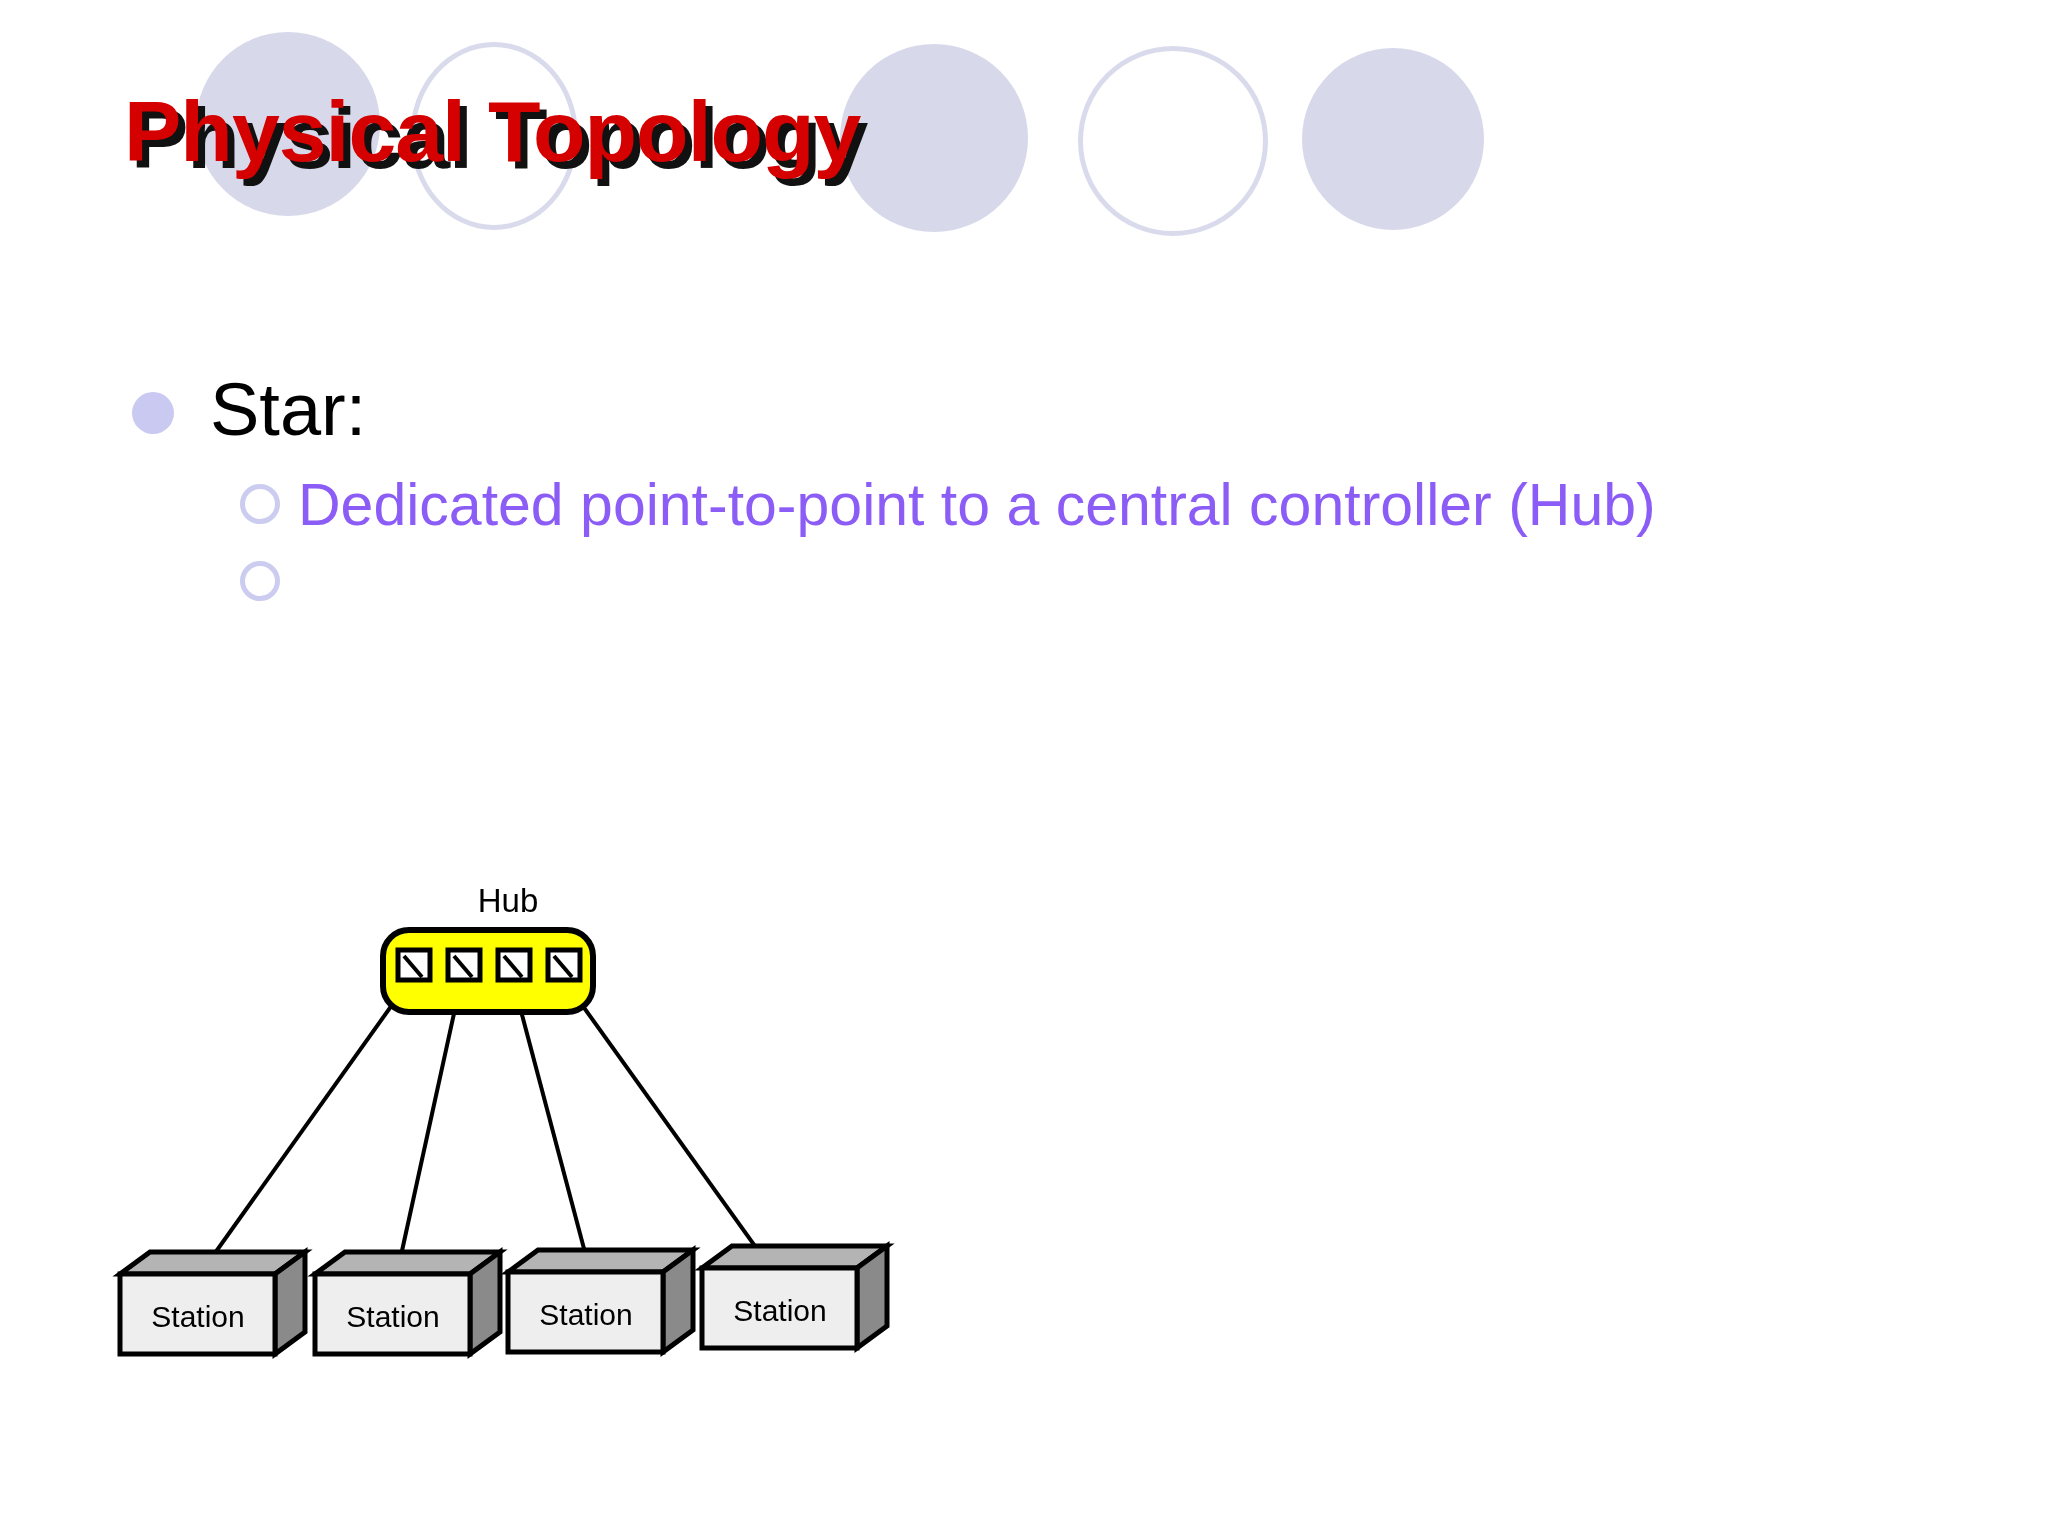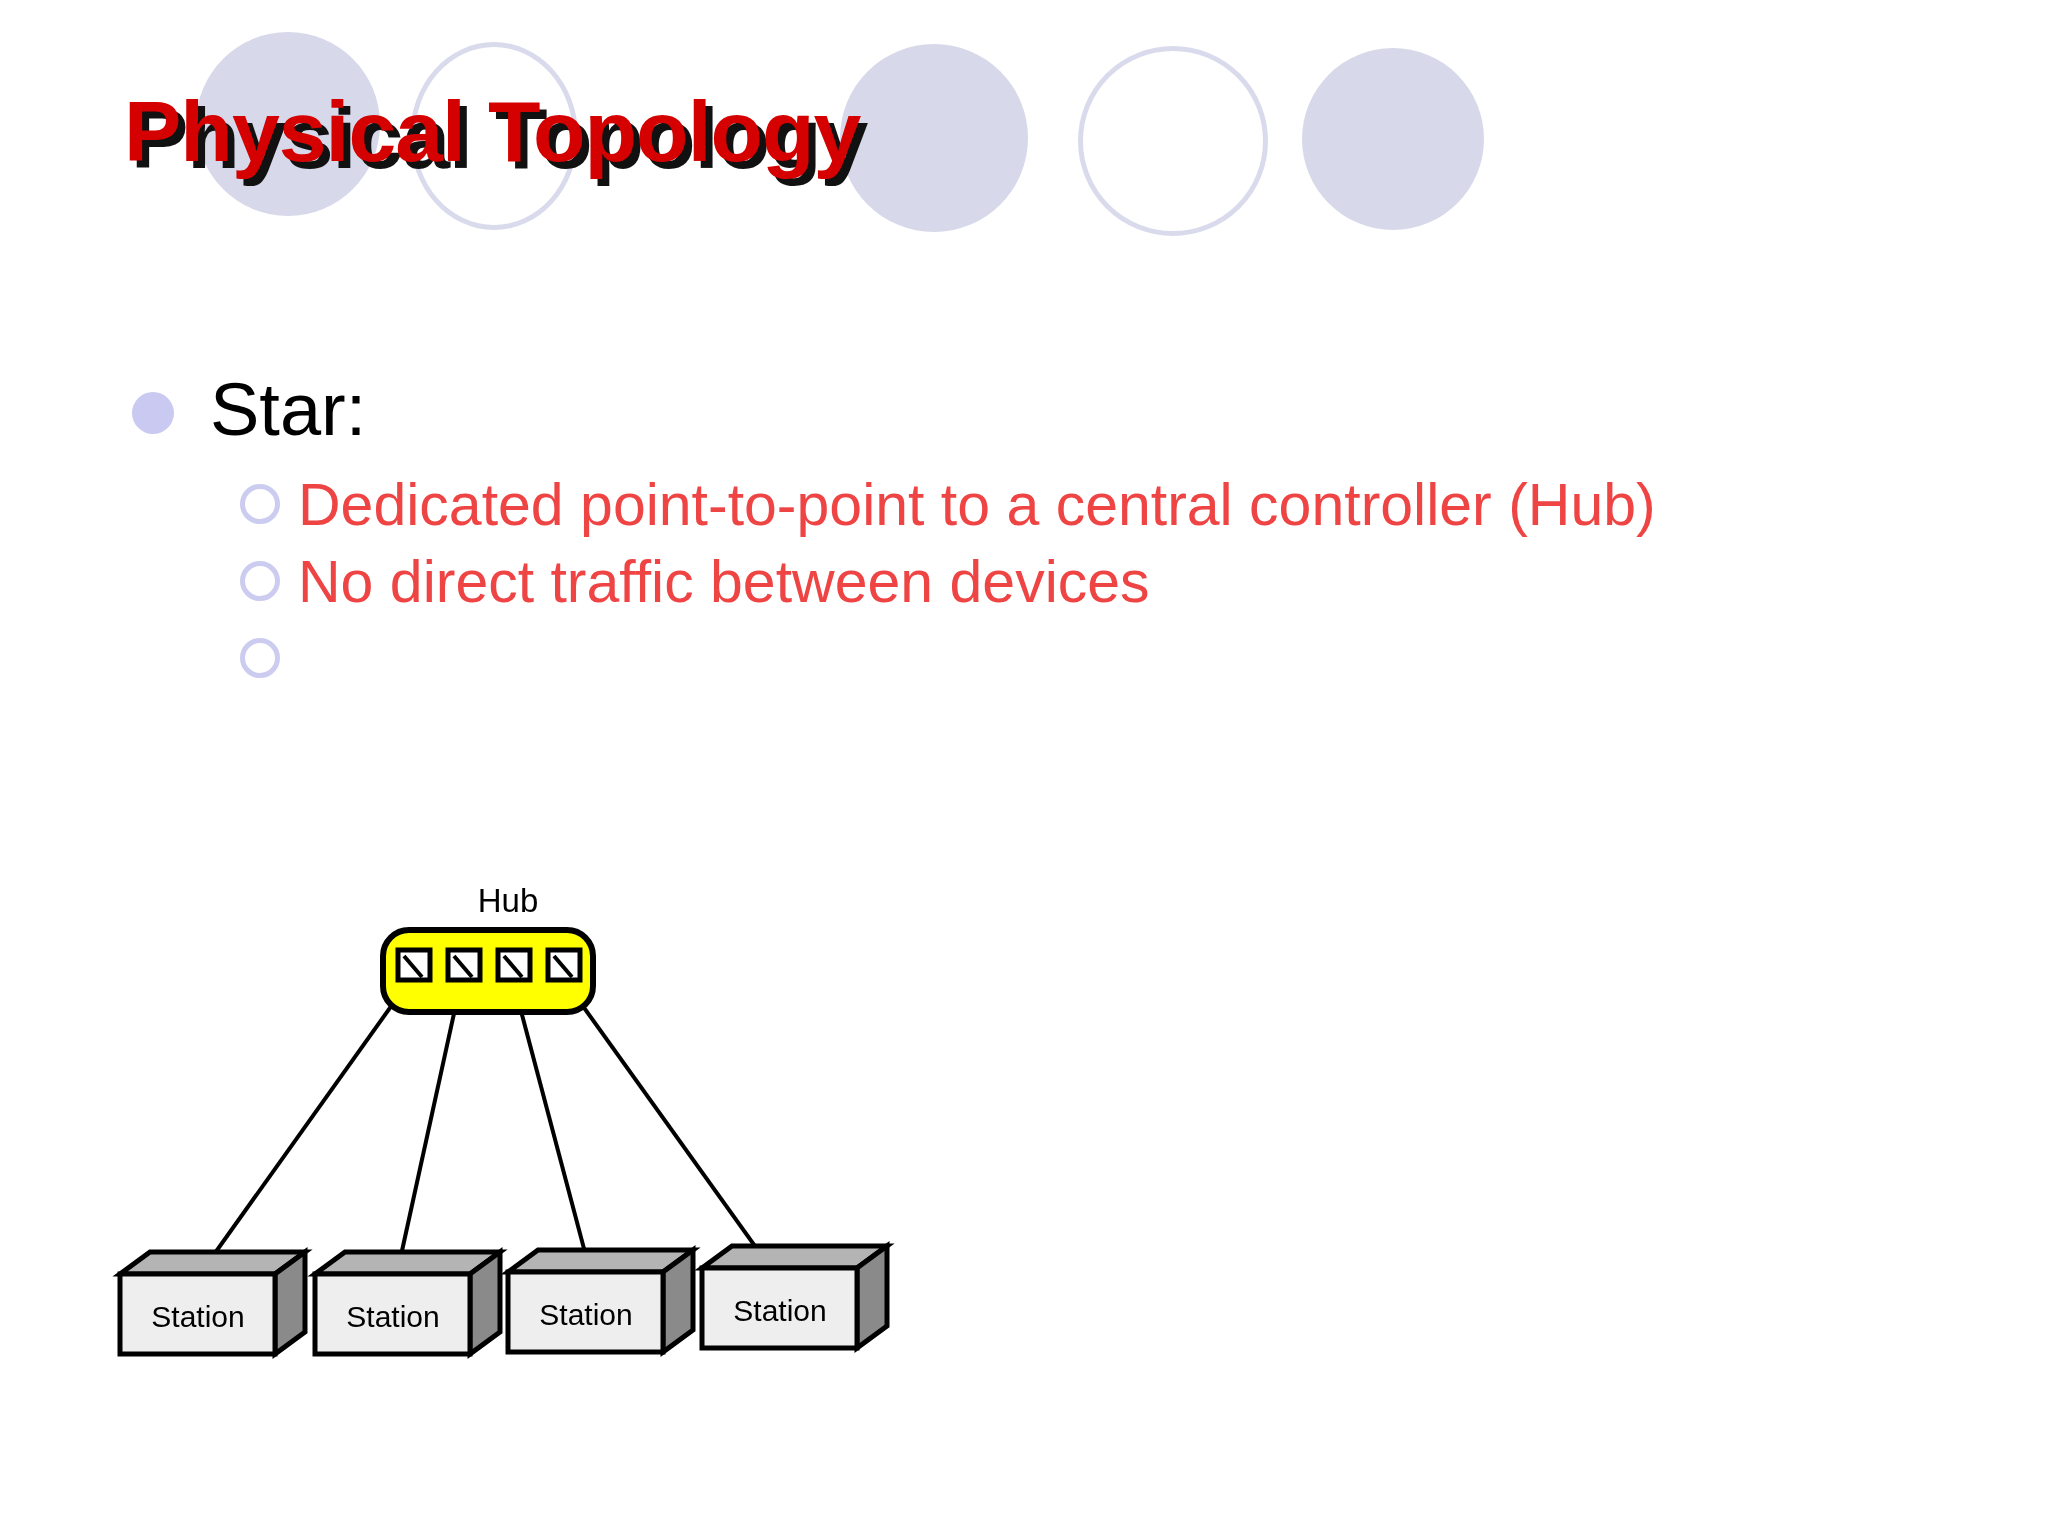--- a/index.html
+++ b/index.html
@@ -73,21 +73,21 @@
     height: 42px;
     border-radius: 50%;
     background: #c9c9f2;
   }
 
   .lvl2 {
     position: relative;
     padding-left: 298px;
     margin: 0 0 10px 0;
     font-size: 59px;
-    color: #ef4444;
+    color: #8b5cf6;
     line-height: 1.14;
     max-width: 1700px;
   }
   .lvl2 .bullet-ring {
     position: absolute;
     left: 240px;
     top: 12px;
     width: 40px;
     height: 40px;
     border-radius: 50%;
@@ -124,24 +124,20 @@
   <div class="lvl1">
     <span class="bullet-dot"></span>
     <span>Star:</span>
   </div>
 
   <div class="lvl2">
     <span class="bullet-ring"></span>
     <span>Dedicated point-to-point to a central controller (Hub)</span>
   </div>
 
-  <div class="lvl2">
-    <span class="bullet-ring"></span>
-    <span>No direct traffic between devices</span>
-  </div>
 
   <div class="lvl2">
     <span class="bullet-ring"></span>
   </div>
 
 </div>
 
 <div class="diagram">
   <svg width="1100" height="520" viewBox="0 0 1100 520" xmlns="http://www.w3.org/2000/svg">
 

